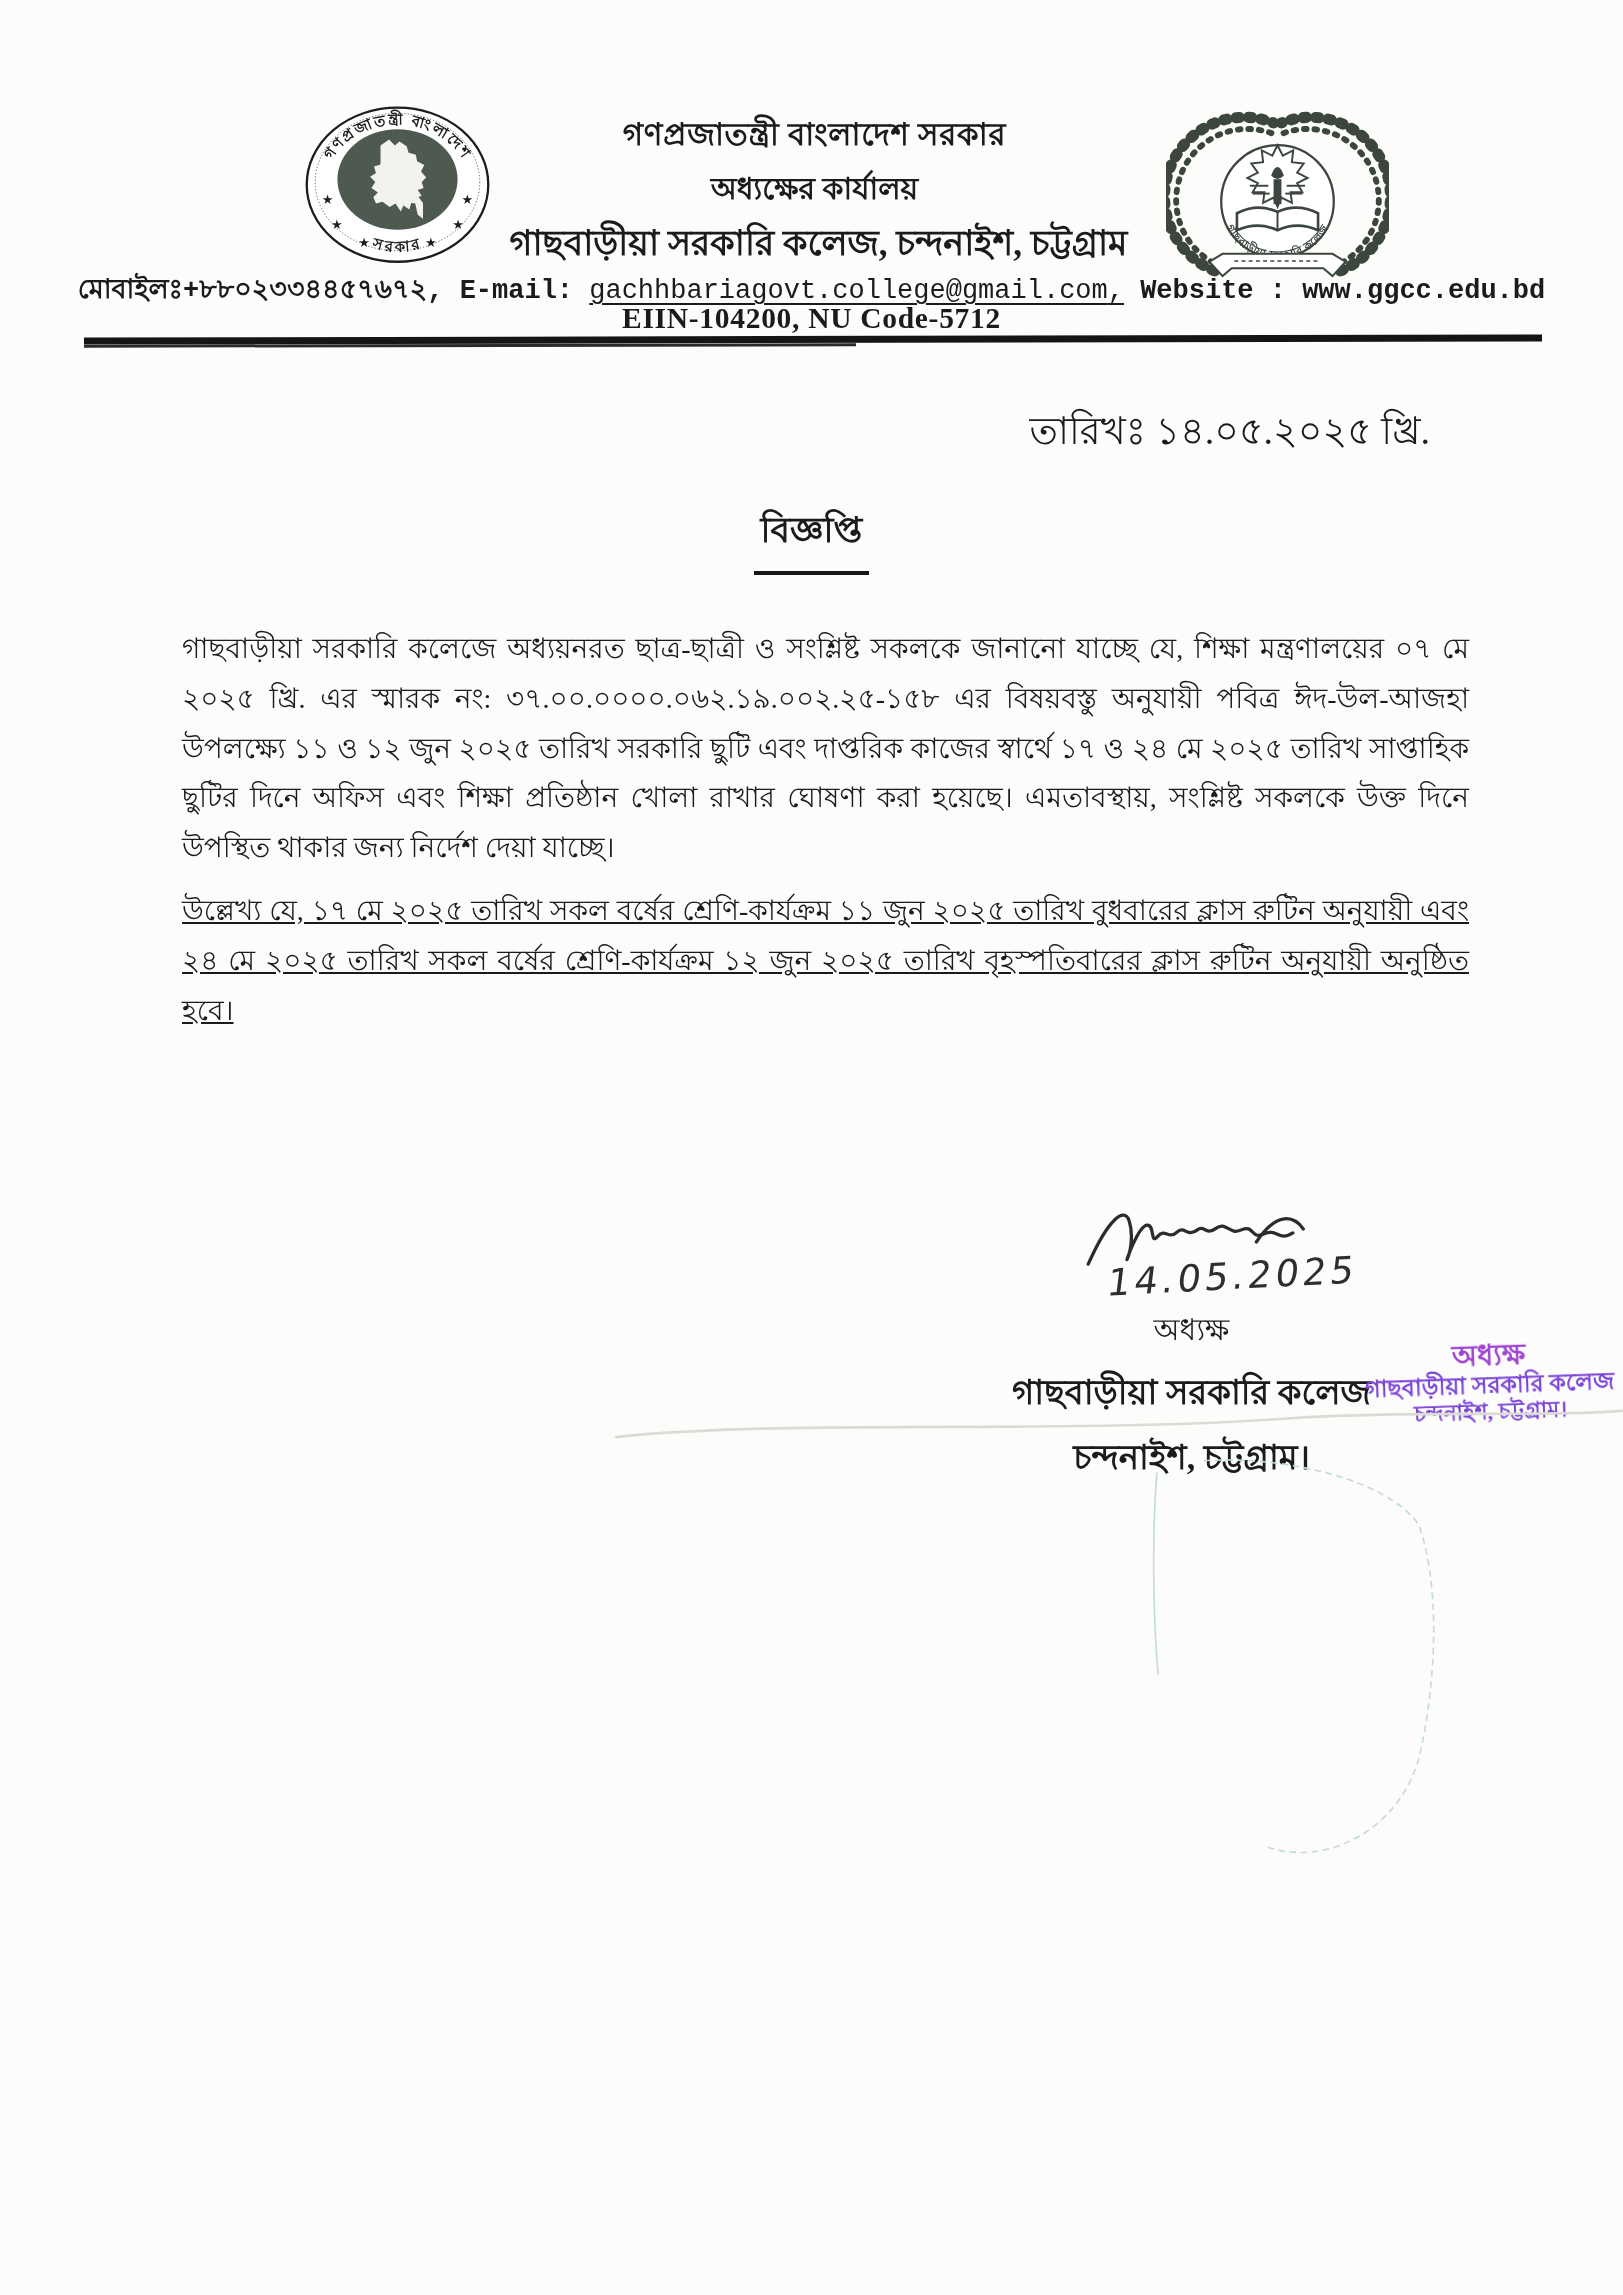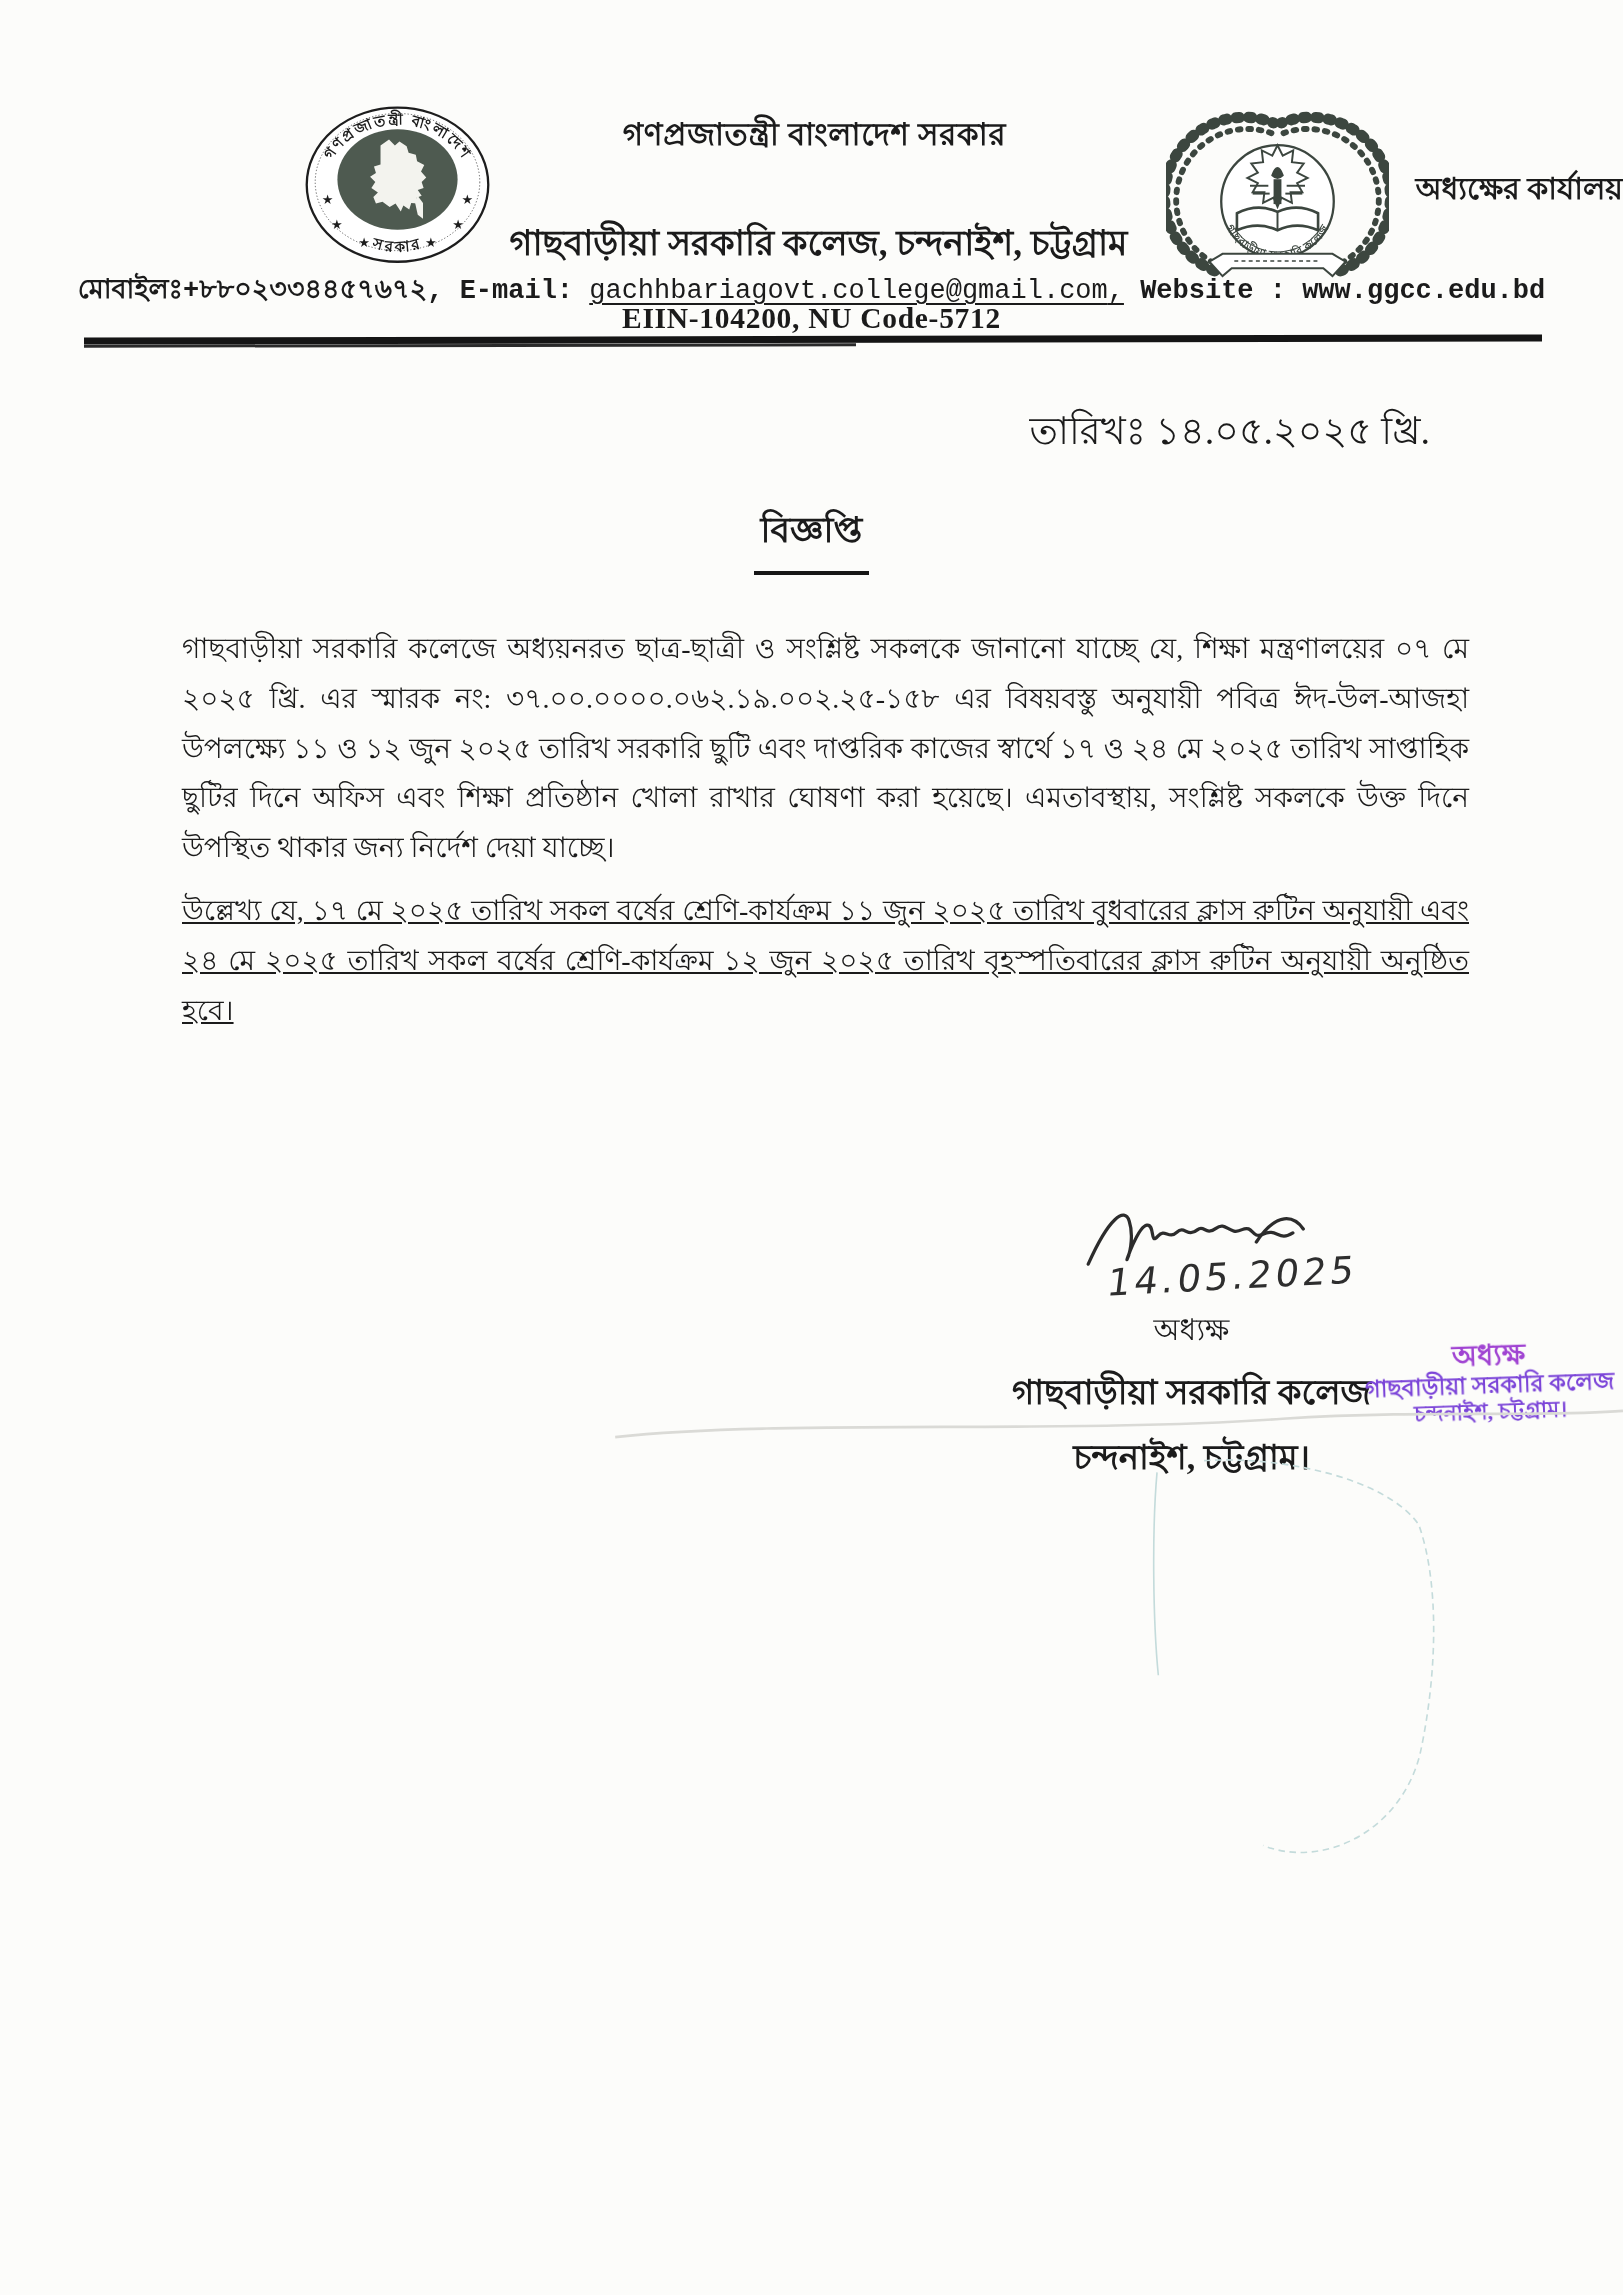--- a/index.html
+++ b/index.html
@@ -7,21 +7,21 @@
     position:relative;
     width:1623px;height:2295px;
     background:#fcfcfa;
     overflow:hidden;
     font-family:"Liberation Serif","DejaVu Serif",serif;
     color:#1b1b1b;
   }
   
   .hline{position:absolute;left:6px;right:0;text-align:center;font-weight:bold;}
   .hline1{top:110px;font-size:31px;letter-spacing:0.7px;}
-  .hline2{top:165px;font-size:30px;text-align:right;}
+  .hline2{top:165px;font-size:30px;}
   .hline3{top:216px;font-size:35px;padding-left:8px;}
   .logo{position:absolute;}
   .seal{left:302px;top:105px;}
   .emblem{left:1166px;top:102px;}
   .contact{position:absolute;left:0;right:0;top:268px;text-align:center;font-size:27px;white-space:nowrap;font-family:Liberation Mono, monospace;}
   .contact .bn{font-weight:bold;}
   .contact .lbl{font-weight:bold;}
   .contact .em{text-decoration:underline;text-underline-offset:5.2px;text-decoration-thickness:2px;}
   .eiin{position:absolute;left:0;right:0;top:302px;text-align:center;font-weight:bold;font-size:29.5px;letter-spacing:0.7px;}
   .rule{position:absolute;left:84px;top:336px;width:1458px;height:6.5px;background:#151515;transform:rotate(-0.12deg);}

